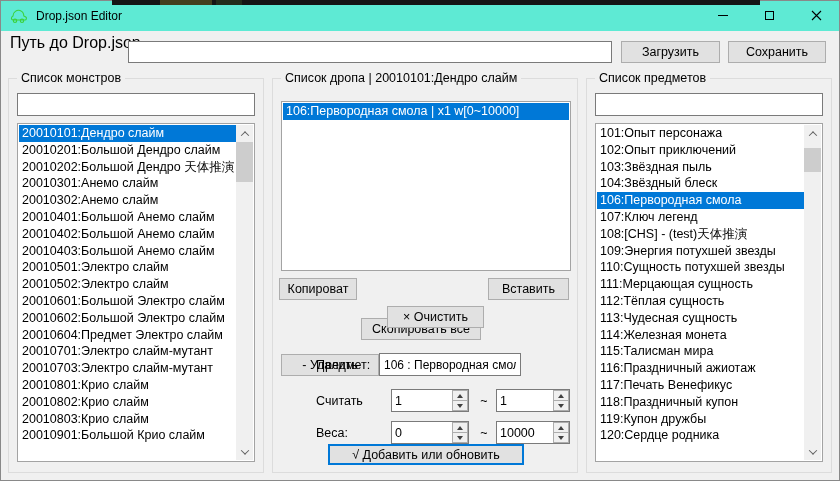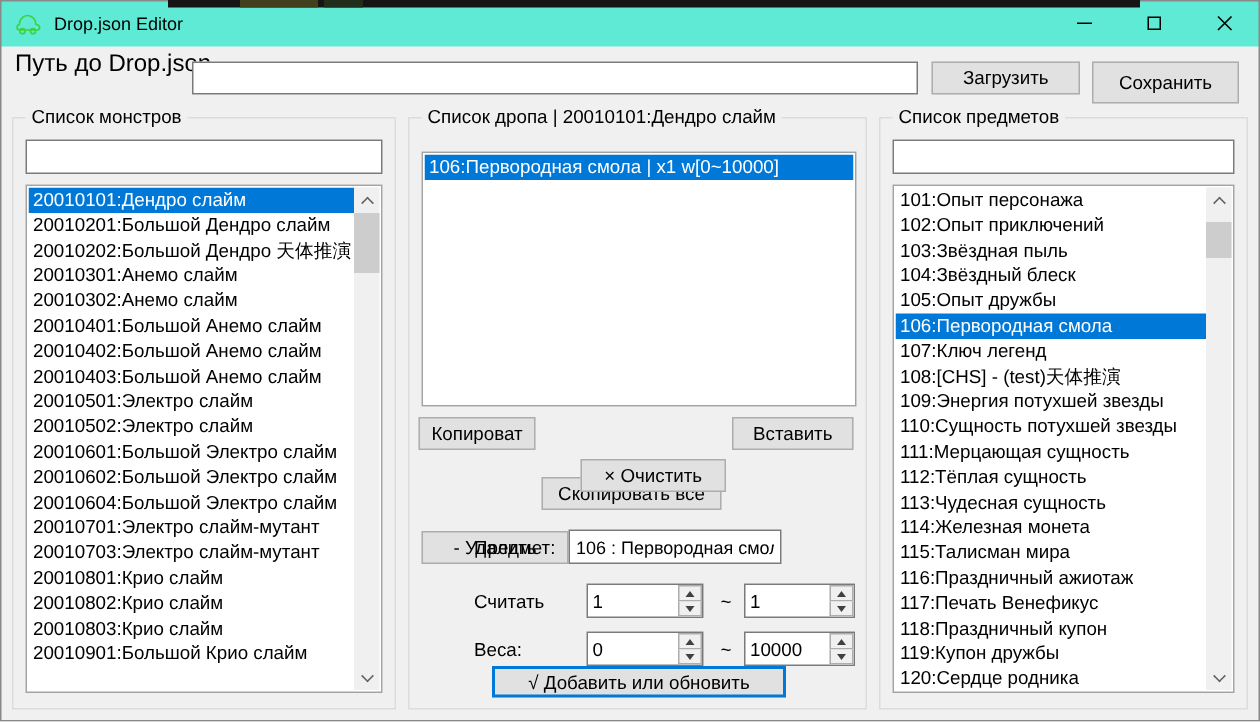--- a/index.html
+++ b/index.html
@@ -25,21 +25,21 @@
   .top-strip { position:absolute; left:112px; top:0; width:648px; height:5px; background:#151515; z-index:60; }
   .top-strip .seg1 { position:absolute; left:48px; top:0; width:52px; height:100%; background:#43401f; }
   .top-strip .seg2 { position:absolute; left:104px; top:0; width:26px; height:100%; background:#232d1c; }
 
   
   .path-label { position:absolute; left:10px; top:34px; font-size:16px; }
   .textbox { background:#fff; border:1px solid #7a7a7a; font-size:12px; padding:2px 4px; font-family:inherit; }
   .path-input { position:absolute; left:128px; top:41px; width:484px; height:22px; }
   .btn { background:#e1e1e1; border:1px solid #adadad; font-size:12.5px; font-family:inherit; display:flex; align-items:center; justify-content:center; }
   .load-btn { position:absolute; left:621px; top:41px; width:99px; height:22px; }
-  .save-btn { position:absolute; left:728px; top:41px; width:98px; height:28px; }
+  .save-btn { position:absolute; left:728px; top:41px; width:98px; height:22px; }
 
   
   .groupbox { position:absolute; border:1px solid #dcdcdc; }
   .gb-title { position:absolute; top:-8px; left:8px; background:#f0f0f0; padding:0 4px; font-size:12.5px; white-space:nowrap; }
   .gb-monsters { left:8px;   top:78px; width:256px; height:395px; }
   .gb-drops    { left:272px; top:78px; width:306px; height:395px; }
   .gb-items    { left:586px; top:78px; width:246px; height:395px; }
 
   .filter-input { position:absolute; left:8px; top:14px; width:calc(100% - 16px); height:23px; }
 
@@ -137,21 +137,21 @@
         <div class="lb-item">20010202:Большой Дендро 天体推演</div>
         <div class="lb-item">20010301:Анемо слайм</div>
         <div class="lb-item">20010302:Анемо слайм</div>
         <div class="lb-item">20010401:Большой Анемо слайм</div>
         <div class="lb-item">20010402:Большой Анемо слайм</div>
         <div class="lb-item">20010403:Большой Анемо слайм</div>
         <div class="lb-item">20010501:Электро слайм</div>
         <div class="lb-item">20010502:Электро слайм</div>
         <div class="lb-item">20010601:Большой Электро слайм</div>
         <div class="lb-item">20010602:Большой Электро слайм</div>
-        <div class="lb-item">20010604:Большой Электро слайм</div>
+        <div class="lb-item">20010604:Предмет Электро слайм</div>
         <div class="lb-item">20010701:Электро слайм-мутант</div>
         <div class="lb-item">20010703:Электро слайм-мутант</div>
         <div class="lb-item">20010801:Крио слайм</div>
         <div class="lb-item">20010802:Крио слайм</div>
         <div class="lb-item">20010803:Крио слайм</div>
         <div class="lb-item">20010901:Большой Крио слайм</div>
       </div>
     <div class="scrollbar">
       <div class="sb-btn sb-up">
           <span class="chev up"></span>
@@ -236,21 +236,20 @@
 
 <div class="groupbox gb-items">
   <span class="gb-title">Список предметов</span>
   <input class="textbox filter-input" value="" style="">
   <div class="listbox lb-side">
     <div class="lb-items">
         <div class="lb-item">101:Опыт персонажа</div>
         <div class="lb-item">102:Опыт приключений</div>
         <div class="lb-item">103:Звёздная пыль</div>
         <div class="lb-item">104:Звёздный блеск</div>
-        <div class="lb-item">105:Опыт дружбы</div>
         <div class="lb-item selected">106:Первородная смола</div>
         <div class="lb-item">107:Ключ легенд</div>
         <div class="lb-item">108:[CHS] - (test)天体推演</div>
         <div class="lb-item">109:Энергия потухшей звезды</div>
         <div class="lb-item">110:Сущность потухшей звезды</div>
         <div class="lb-item">111:Мерцающая сущность</div>
         <div class="lb-item">112:Тёплая сущность</div>
         <div class="lb-item">113:Чудесная сущность</div>
         <div class="lb-item">114:Железная монета</div>
         <div class="lb-item">115:Талисман мира</div>

